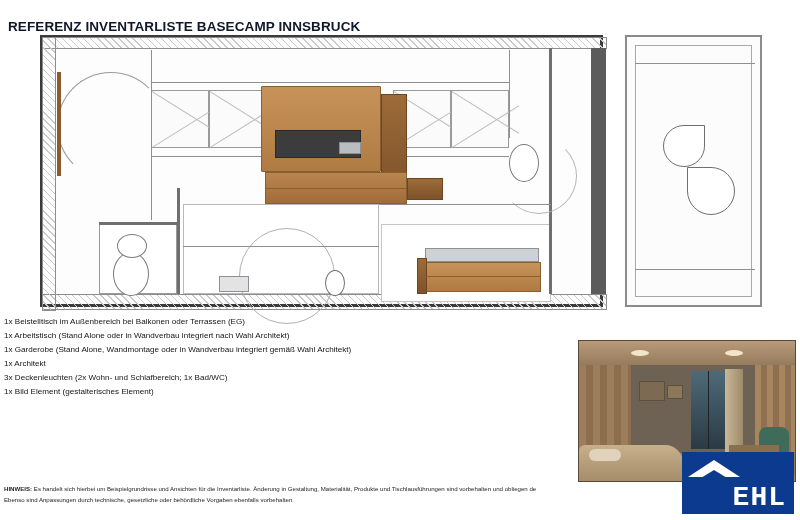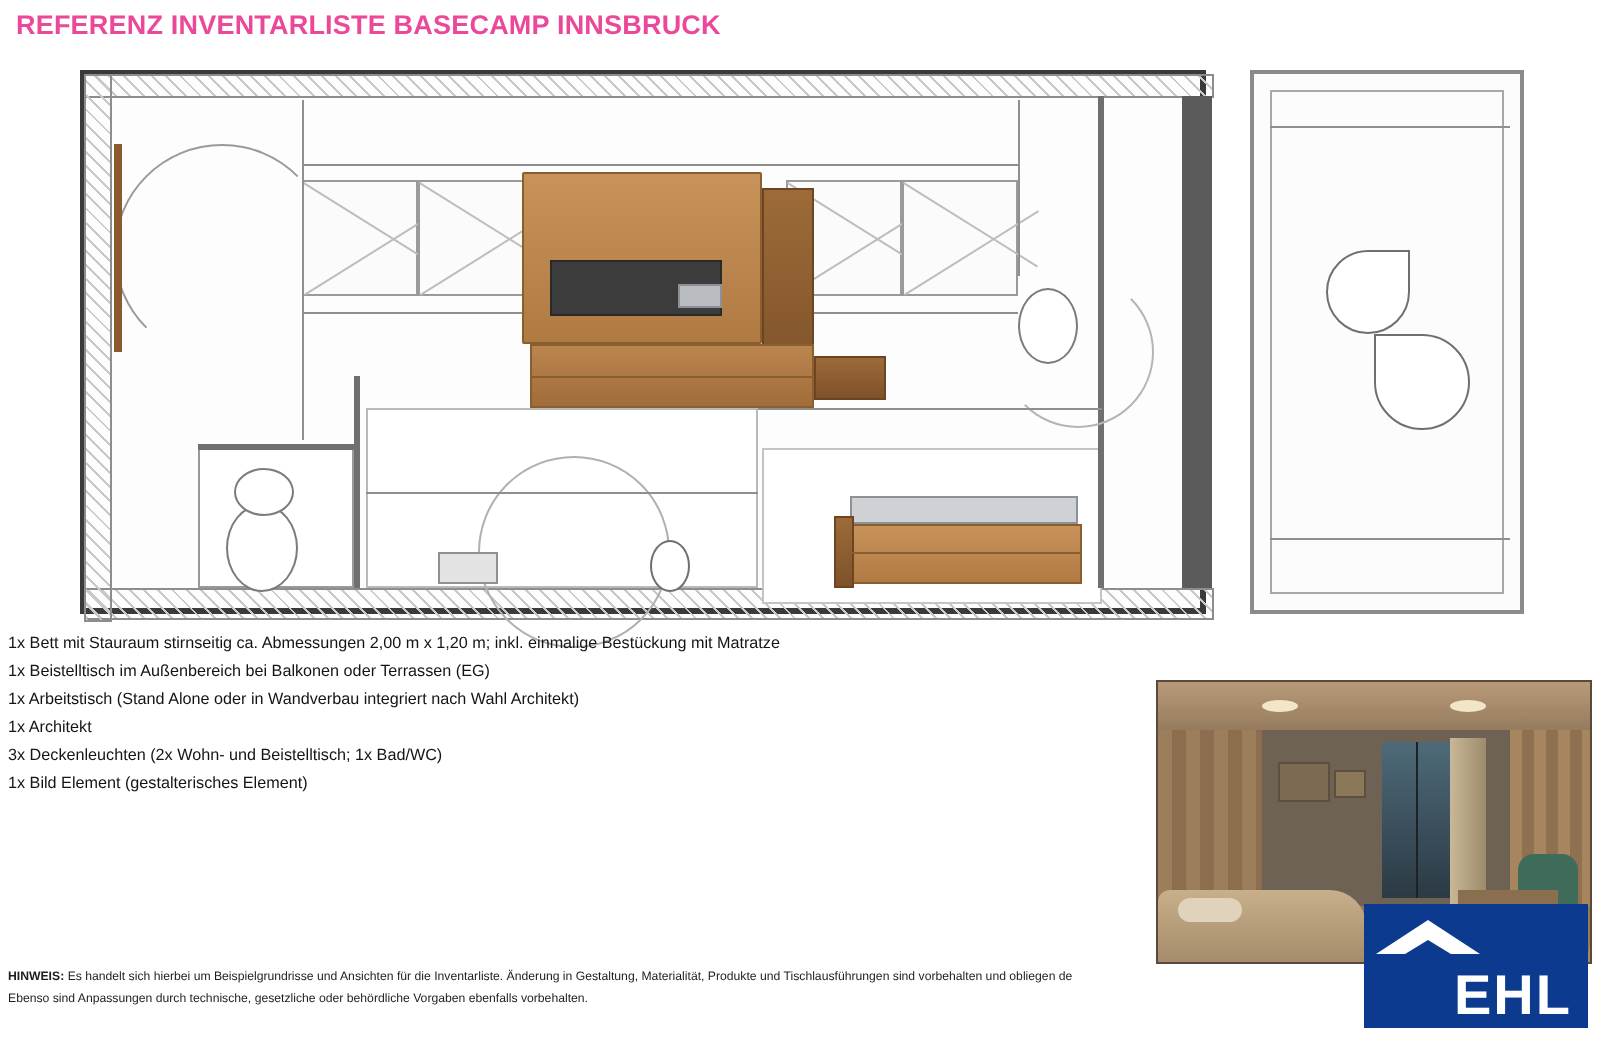--- a/index.html
+++ b/index.html
@@ -14,25 +14,25 @@
     overflow: hidden;
   }
   .page {
     position: absolute;
     inset: 0;
     padding: 0;
   }
   .title {
     position: absolute;
     left: 8px;
-    top: 5px;
+    top: 19px;
     font-size: 13.5px;
     font-weight: bold;
     letter-spacing: 0.1px;
-    color: #ec4899;
+    color: #0f172a;
   }
 
   
   .plan {
     position: absolute;
     left: 40px;
     top: 35px;
     width: 722px;
     height: 272px;
     background: #ffffff;
@@ -188,20 +188,21 @@
     display: flex;
     align-items: flex-end;
     justify-content: flex-end;
     padding: 4px 8px 2px 4px;
   }
   .logo-txt {
     font-size: 28px;
     font-weight: bold;
     letter-spacing: 1px;
     line-height: 1;
+    font-family: Liberation Mono, monospace;
   }
   .logo-roof {
     position: absolute;
     left: 6px;
     top: 8px;
     width: 0; height: 0;
     border-left: 26px solid transparent;
     border-right: 26px solid transparent;
     border-bottom: 17px solid #ffffff;
   }
@@ -283,25 +284,25 @@
     <div class="balcony">
       <div class="balcony-inner"></div>
       <div class="plant" style="left:36px; top:88px; width:42px; height:42px; border-radius:50% 0 50% 50%;"></div>
       <div class="plant" style="left:60px; top:130px; width:48px; height:48px; border-radius:0 50% 50% 50%;"></div>
       <div class="line" style="left:8px; top:26px; width:120px;"></div>
       <div class="line" style="left:8px; top:232px; width:120px;"></div>
     </div>
   </div>
 
   <div class="spec">
-    <div>1x Bett mit Stauraum stirnseitig ca. Abmessungen 2,00 m x 1,20 m; inkl. einmalige Bestückung mit Matratze</div>
     <div>1x Beistelltisch im Außenbereich bei Balkonen oder Terrassen (EG)</div>
     <div>1x Arbeitstisch (Stand Alone oder in Wandverbau integriert nach Wahl Architekt)</div>
+    <div>1x Garderobe (Stand Alone, Wandmontage oder in Wandverbau integriert gemäß Wahl Architekt)</div>
     <div>1x Architekt</div>
-    <div>3x Deckenleuchten (2x Wohn- und Beistelltisch; 1x Bad/WC)</div>
+    <div>3x Deckenleuchten (2x Wohn- und Schlafbereich; 1x Bad/WC)</div>
     <div>1x Bild Element (gestalterisches Element)</div>
   </div>
 
   <div class="photo">
 
     <div class="ph" style="left:0; top:0; width:218px; height:30px; background:linear-gradient(180deg,#b89a78,#8d7458);"></div>
     <div class="ph" style="left:52px; top:9px; width:18px; height:6px; border-radius:50%; background:#f3e6c8;"></div>
     <div class="ph" style="left:146px; top:9px; width:18px; height:6px; border-radius:50%; background:#f3e6c8;"></div>
 
     <div class="ph" style="left:0; top:24px; width:52px; height:118px; background:repeating-linear-gradient(90deg,#9d7e5c 0 7px,#8c6e4e 7px 14px);"></div>

